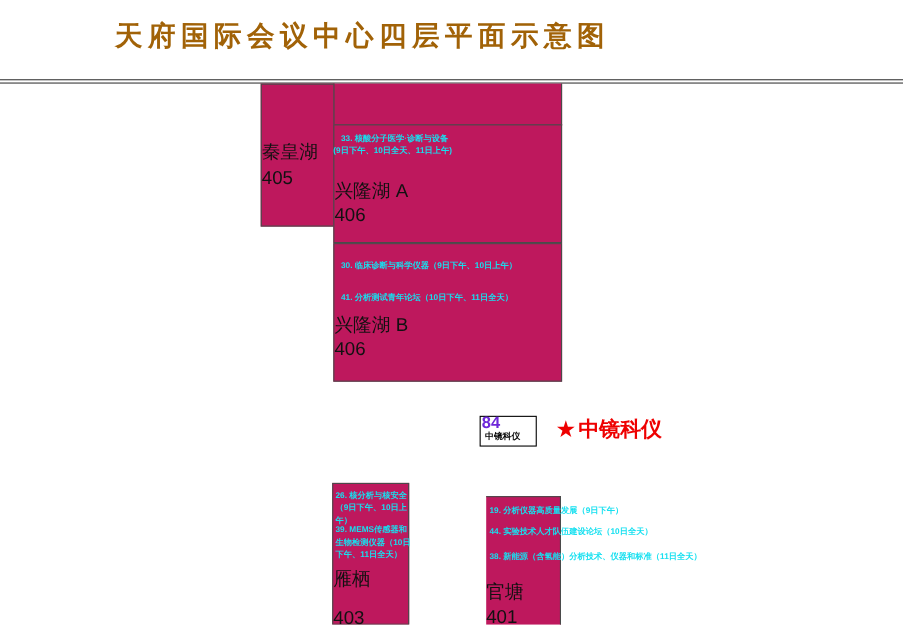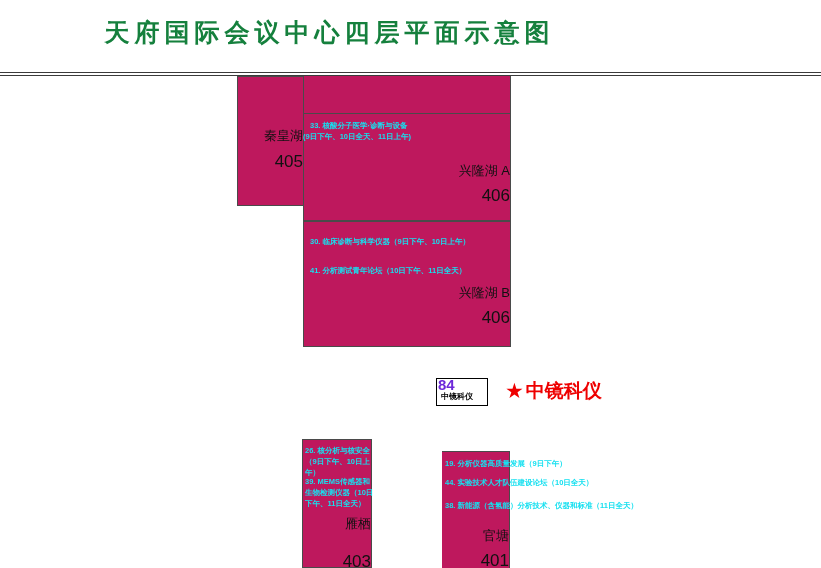--- a/index.html
+++ b/index.html
@@ -21,21 +21,21 @@
   
   #plan-title {
     position: absolute;
     left: 0;
     top: 16px;
     width: 659px;
     text-align: center;
     font-size: 25px;
     font-weight: bold;
     letter-spacing: 5px;
-    color: #15803d;
+    color: #a16207;
     white-space: nowrap;
   }
 
   
   #top-rule {
     position: absolute;
     left: 0;
     top: 72px;
     width: 821px;
     height: 4px;
@@ -48,30 +48,30 @@
   .room {
     position: absolute;
     box-sizing: border-box;
     border: 1px solid #4a4a4a;
     background: #be185d;
   }
   .room-name {
     position: absolute;
     left: 0;
     width: 100%;
-    text-align: right;
+    text-align: left;
     color: #111111;
-    font-size: 13px;
+    font-size: 17px;
     white-space: nowrap;
   }
   .room-num {
     position: absolute;
     left: 0;
     width: 100%;
-    text-align: right;
+    text-align: left;
     color: #111111;
     font-size: 17px;
     white-space: nowrap;
   }
 
   
   .sess {
     position: absolute;
     color: #16e0f0;
     font-size: 7.5px;

